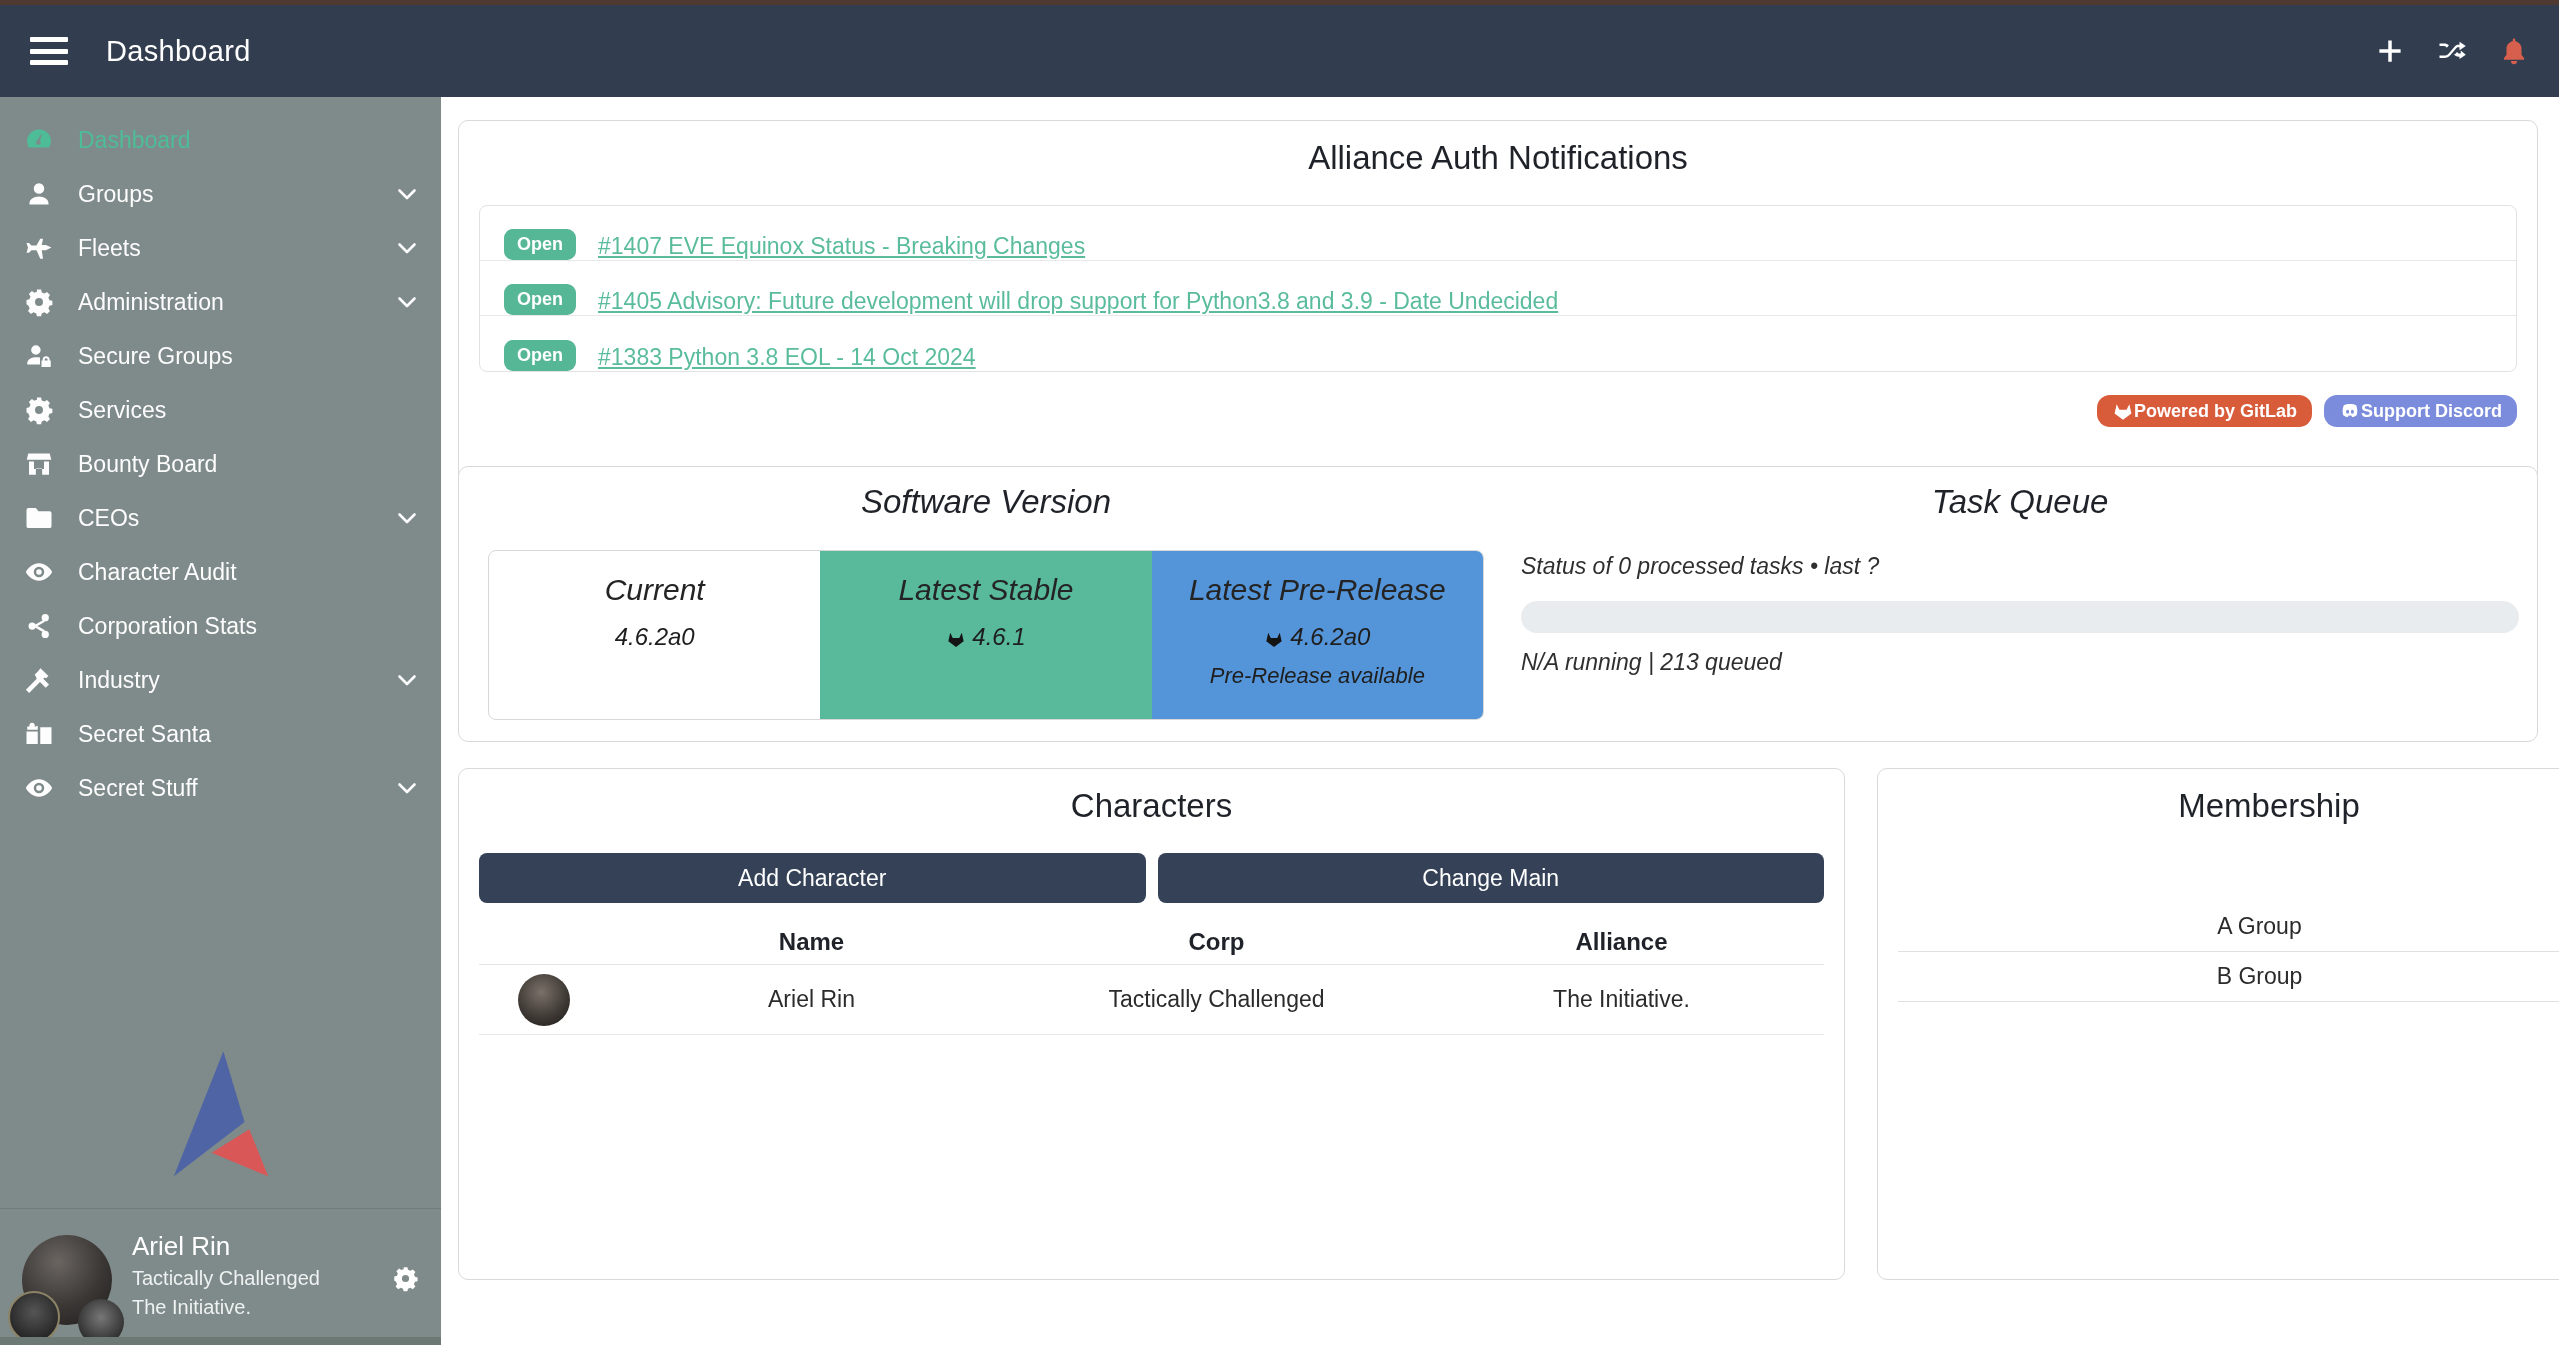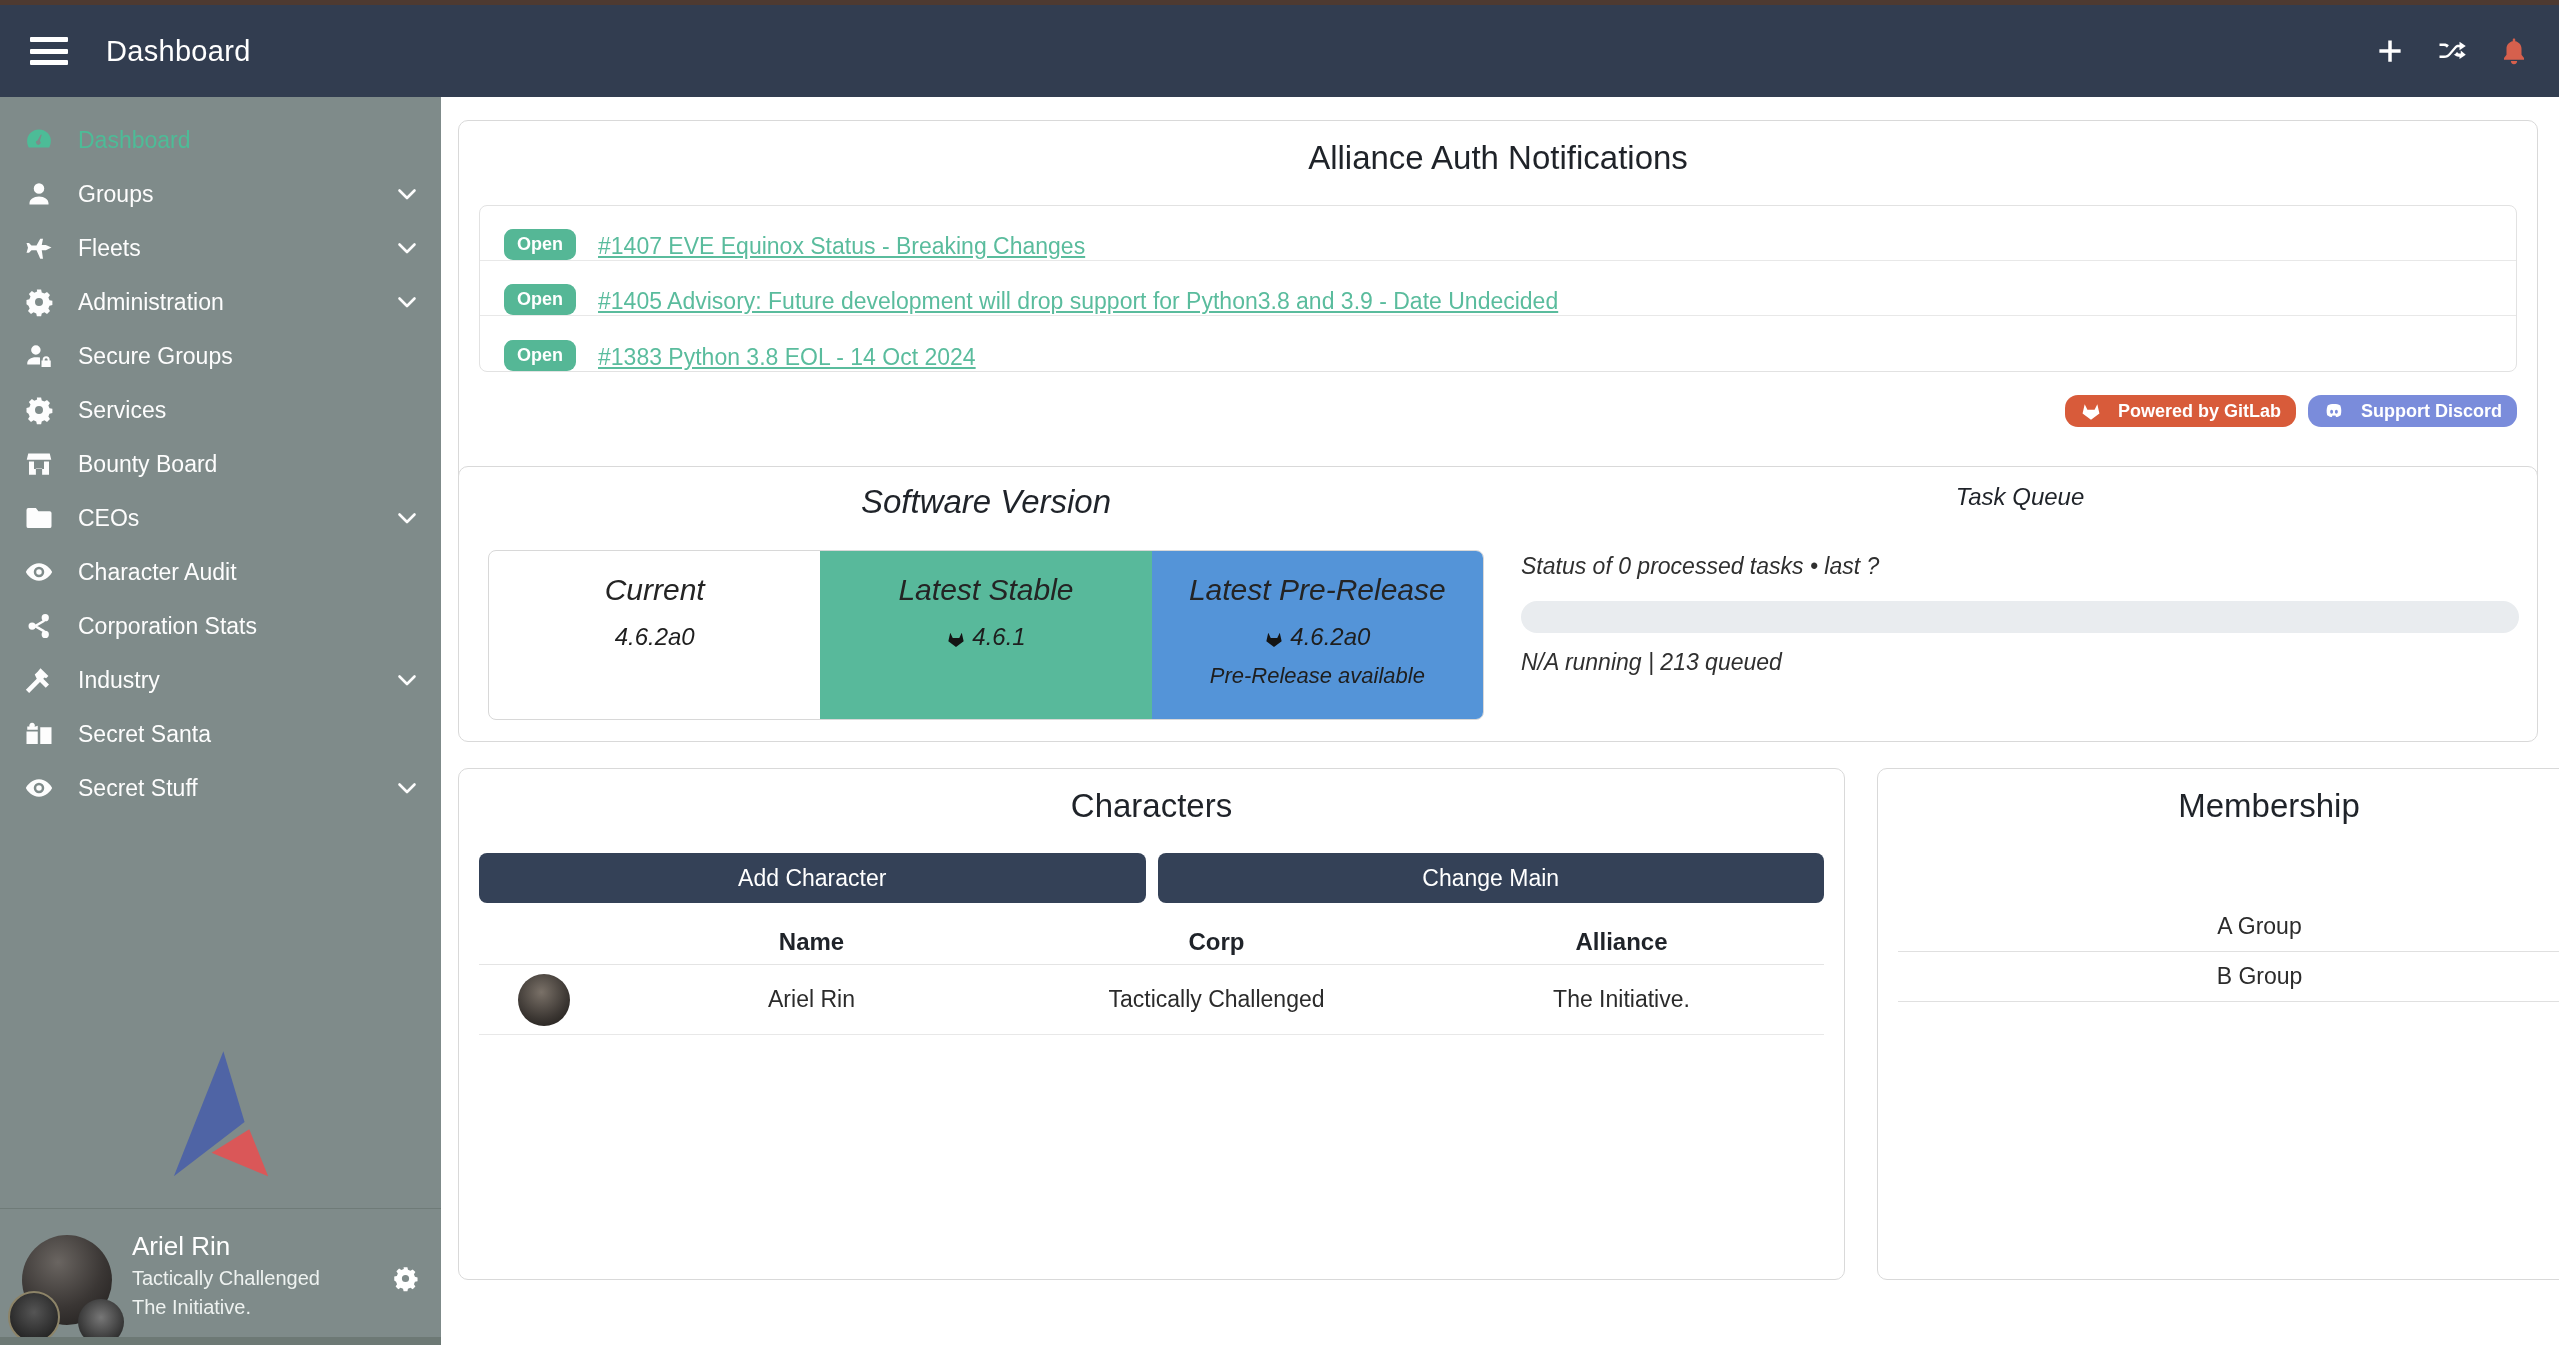--- a/index.html
+++ b/index.html
@@ -55,33 +55,33 @@
   
   .card-notif { left:17px; top:23px; width:2080px; height:373px; }
   .notif-list { position:absolute; left:20px; right:20px; top:84px; height:167px;
                 border:1px solid #e2e2e2; border-radius:8px; overflow:hidden; }
   .notif-row { height:55px; display:flex; align-items:flex-end; padding-left:24px; border-bottom:1px solid #e8e8e8; }
   .notif-row:last-child { border-bottom:none; }
   .badge-open { background:#55b796; color:#fff; font-size:18px; font-weight:bold;
                 padding:5px 13px; border-radius:9px; }
   .notif-link { margin-left:22px; color:#5abc9d; font-size:23px; text-decoration:underline; cursor:pointer; }
   .notif-badges { position:absolute; right:20px; top:274px; display:flex; gap:12px; }
-  .pill { display:flex; align-items:center; gap:16px; color:#fff; font-size:18px; font-weight:bold;
+  .pill { display:flex; align-items:center; gap:0; color:#fff; font-size:18px; font-weight:bold;
           padding:5px 15px; border-radius:13px; cursor:pointer; }
   .pill .p-ico { width:22px; height:22px; }
   .pill .p-ico svg { width:100%; height:100%; }
   .pill-gitlab { background:#d85b3a; }
   .pill-discord { background:#7a8cdb; }
 
   
   .card-ver { left:17px; top:369px; width:2080px; height:276px;font-style:italic; }
   .ver-title { position:absolute; left:29px; width:996px; text-align:center; top:16px;
                font-size:33px; font-weight:400; color:#1f2329; }
   .tq-title { position:absolute; left:1062px; width:998px; text-align:center; top:16px;
-              font-size:24px; font-weight:400; color:#1f2329; }
+              font-size:33px; font-weight:400; color:#1f2329; }
   .ver-table { position:absolute; left:29px; top:83px; width:996px; height:170px; display:flex;
                border:1px solid #d8d8d8; border-radius:8px; overflow:hidden; }
   .ver-cell { flex:1; text-align:center; }
   .ver-cell.green { background:#58b99b; }
   .ver-cell.blue { background:#5494d8; }
   .ver-label { font-size:30px; color:#242424; margin-top:22px; }
   .ver-value { font-size:24px; color:#1e1e1e; margin-top:16px; display:flex; align-items:center;
                justify-content:center; gap:6px; }
   .ver-value .fox { width:20px; height:20px; color:#141414; }
   .ver-value .fox svg { width:100%; height:100%; }

